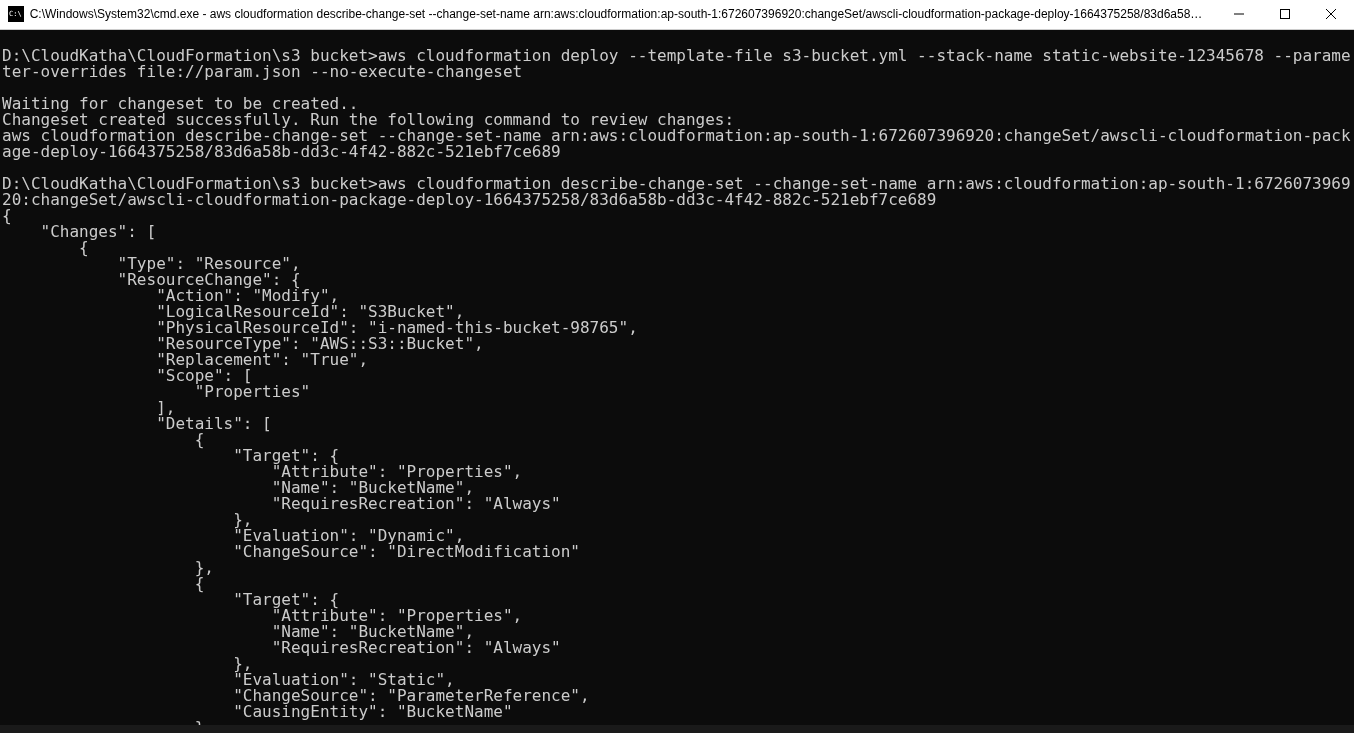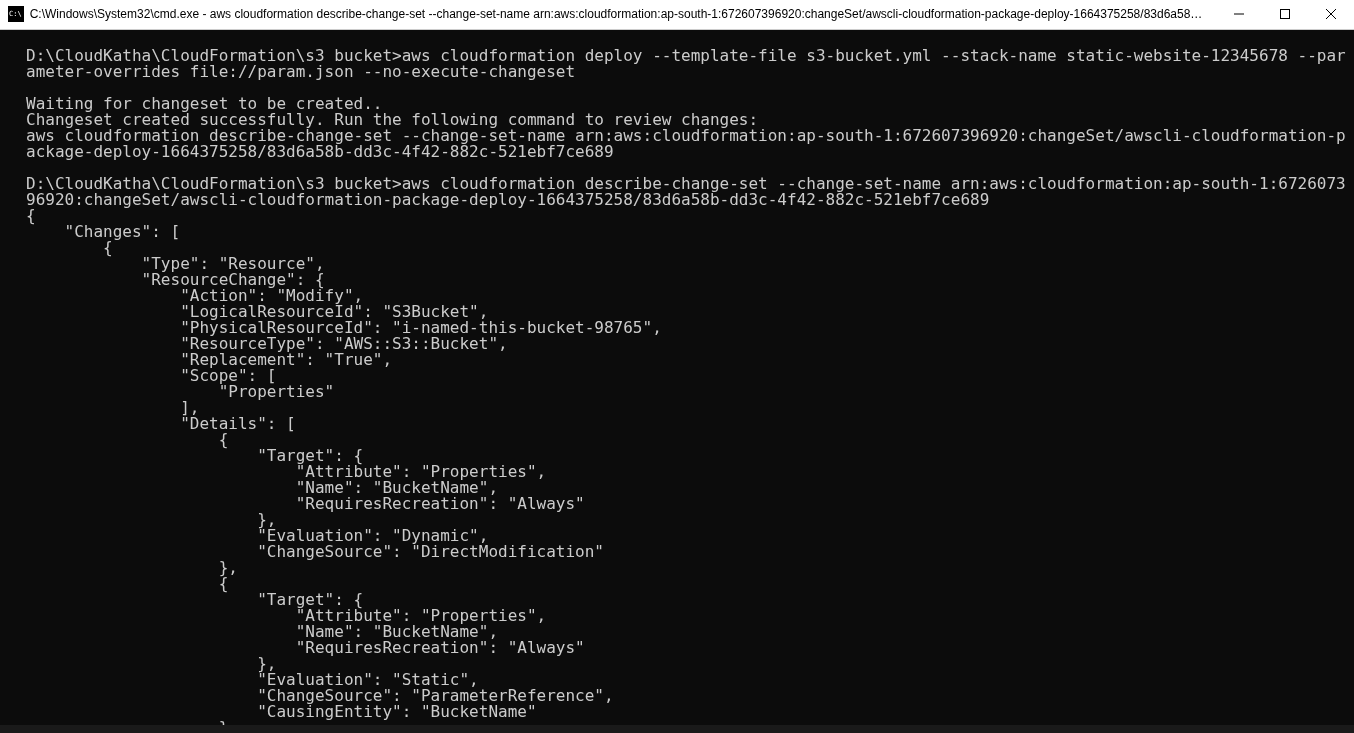--- a/index.html
+++ b/index.html
@@ -84,21 +84,20 @@
     line-height: 16px;
     white-space: pre-wrap;
     word-break: break-all;
     padding: 2px 0 0 2px;
     letter-spacing: 0;
     overflow: hidden;
   }
   .terminal .line {
     white-space: pre-wrap;
     word-break: break-all;
-    margin-left: 24px;
   }
   .taskbar {
     height: 8px;
     background: #1a1a1a;
   }
 </style>
 </head>
 <body>
 
 <div class="window">

